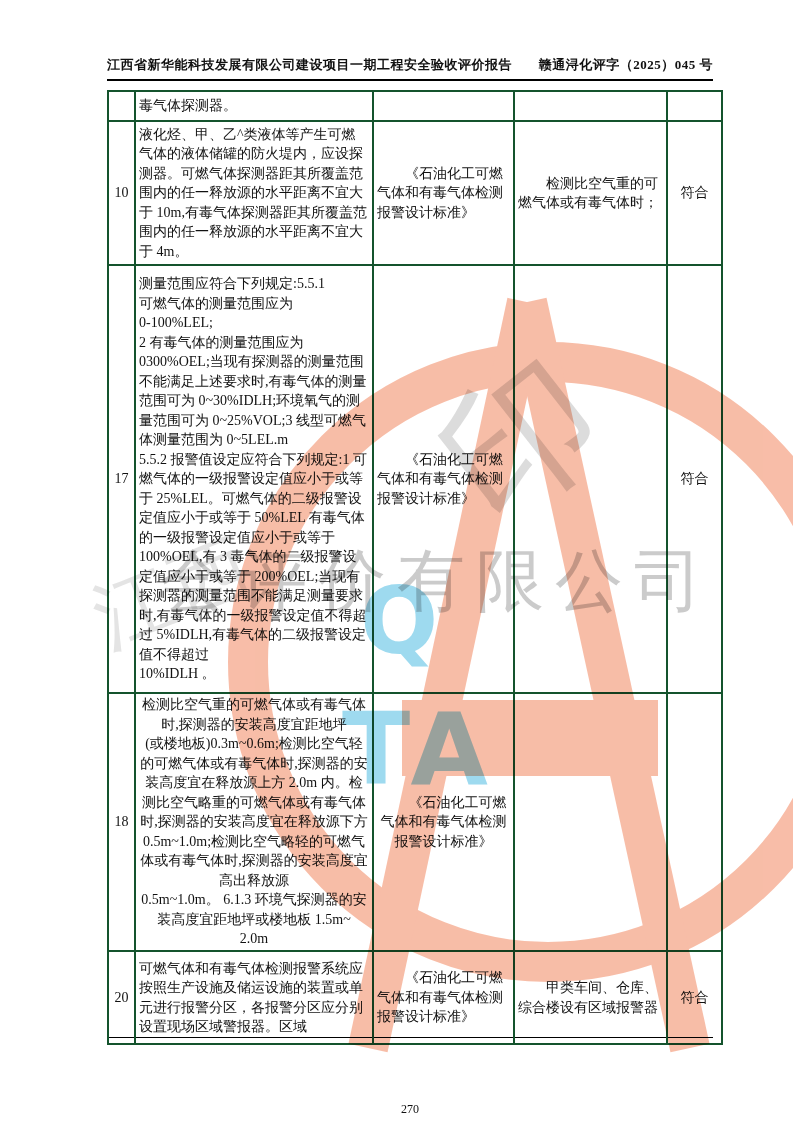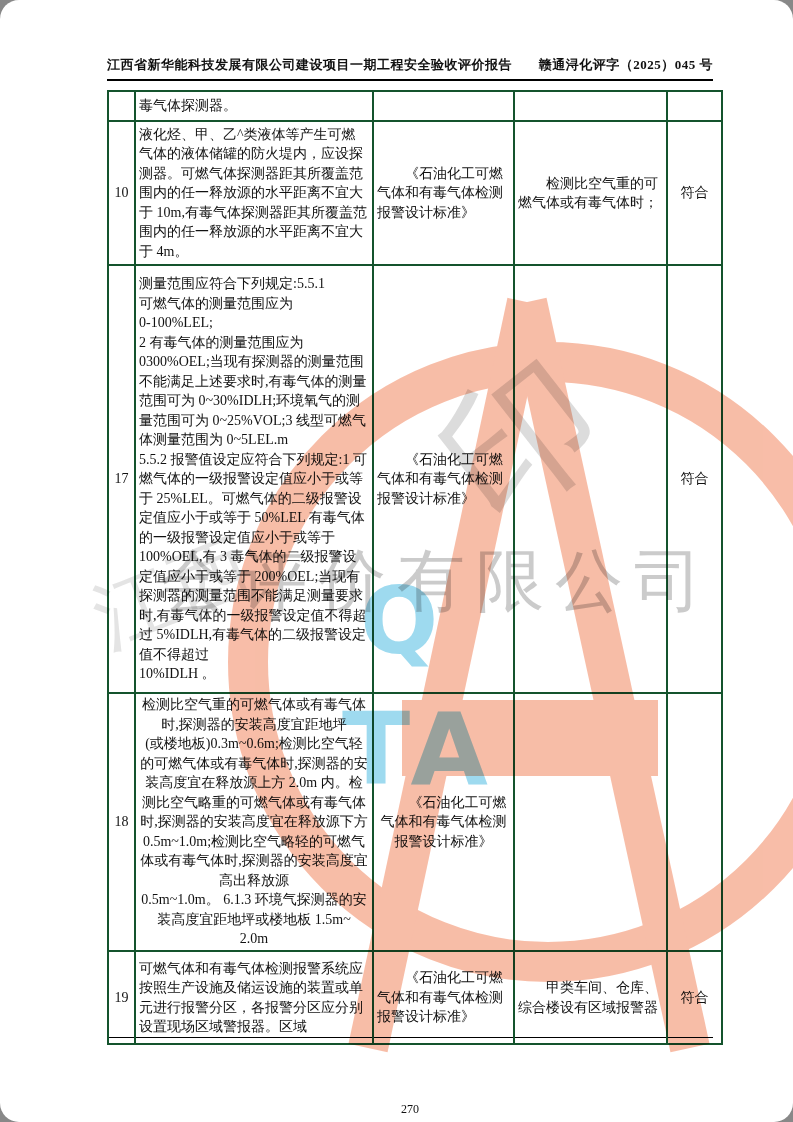--- a/index.html
+++ b/index.html
@@ -4,21 +4,20 @@
 <style>
   html,body{margin:0;padding:0;background:#888;}
   .page{
     position:relative;
     width:793px;height:1122px;
     background:#ffffff;
     margin:0 auto;
     overflow:hidden;
     font-family:"Liberation Serif","DejaVu Serif",serif;
     color:#111;
-    border-radius:19px;
   }
   
   .header{
     position:absolute;left:107px;top:56px;width:606px;
     display:flex;justify-content:space-between;align-items:flex-end;
     font-size:13px;font-weight:bold;letter-spacing:0.5px;
     border-bottom:2px solid #000;padding-bottom:5px;
   }
   
   .doc-table{
@@ -130,21 +129,21 @@
         <td class="no-cell">18</td>
         <td class="req-cell">检测比空气重的可燃气体或有毒气体时,探测器的安装高度宜距地坪
 (或楼地板)0.3m~0.6m;检测比空气轻的可燃气体或有毒气体时,探测器的安装高度宜在释放源上方 2.0m 内。检测比空气略重的可燃气体或有毒气体时,探测器的安装高度宜在释放源下方 0.5m~1.0m;检测比空气略轻的可燃气体或有毒气体时,探测器的安装高度宜高出释放源
 0.5m~1.0m。 6.1.3 环境气探测器的安装高度宜距地坪或楼地板 1.5m~
 2.0m</td>
         <td class="std-cell">《石油化工可燃气体和有毒气体检测报警设计标准》</td>
         <td class="find-cell"></td>
         <td class="res-cell"></td>
       </tr>
       <tr class="r19">
-        <td class="no-cell">19</td>
+        <td class="no-cell">20</td>
         <td class="req-cell">可燃气体和有毒气体检测报警系统应按照生产设施及储运设施的装置或单元进行报警分区，各报警分区应分别设置现场区域警报器。区域</td>
         <td class="std-cell">《石油化工可燃气体和有毒气体检测报警设计标准》</td>
         <td class="find-cell">甲类车间、仓库、综合楼设有区域报警器</td>
         <td class="res-cell">符合</td>
       </tr>
     </tbody>
   </table>
 
   <svg class="wm wm-stamp" width="793" height="1122" viewBox="0 0 793 1122">
     <g stroke="#f6ad92" stroke-width="40" fill="none" opacity="0.8">

